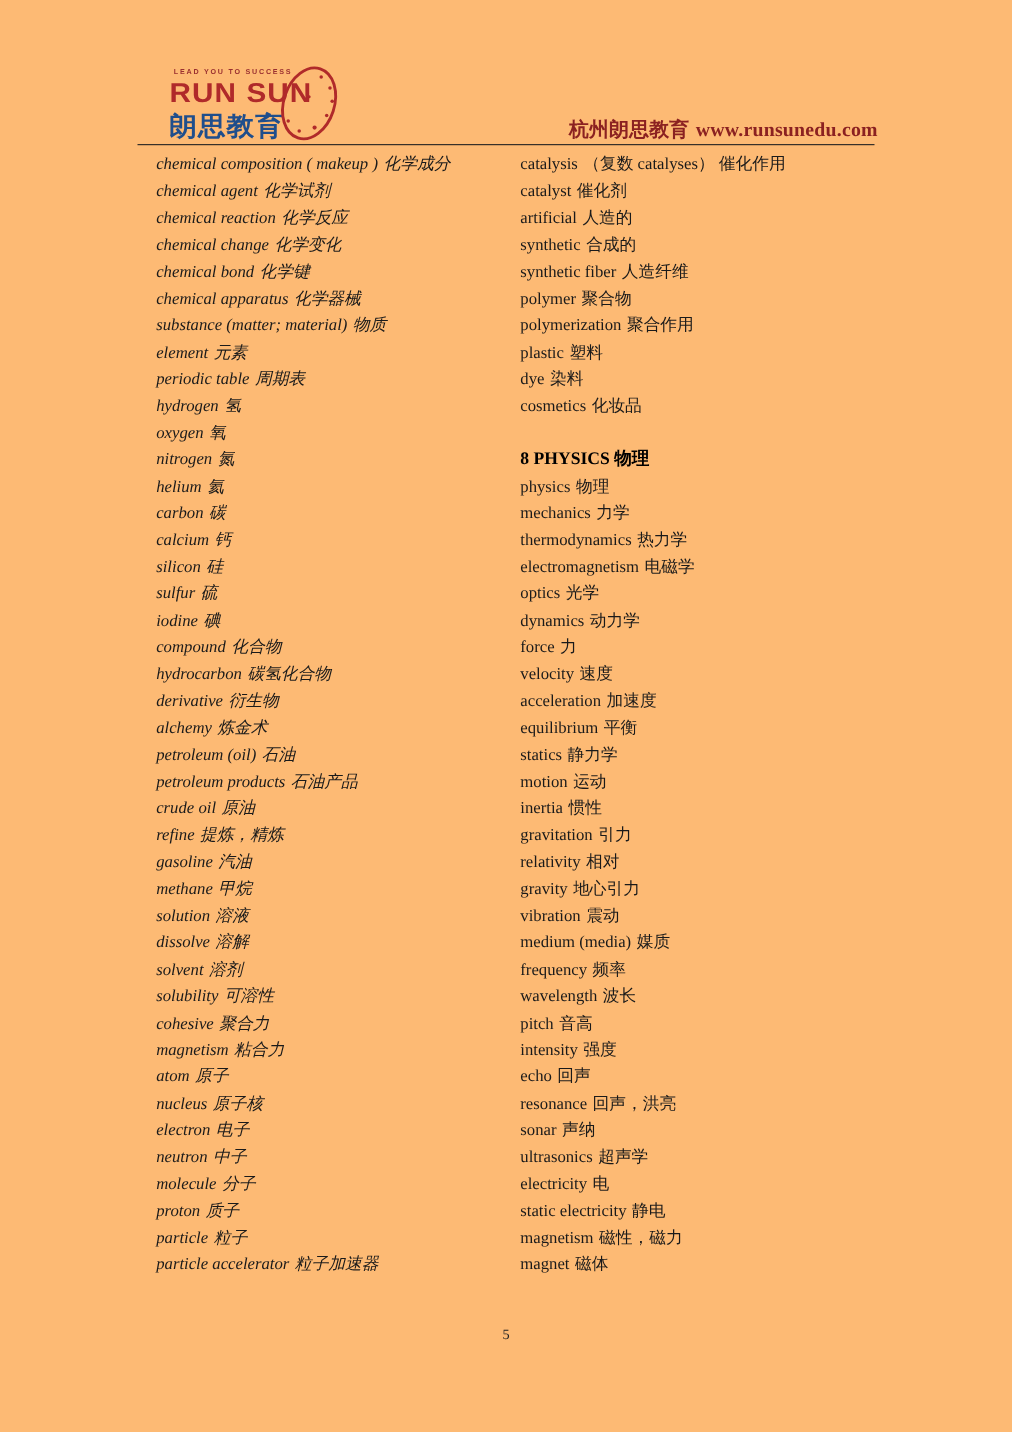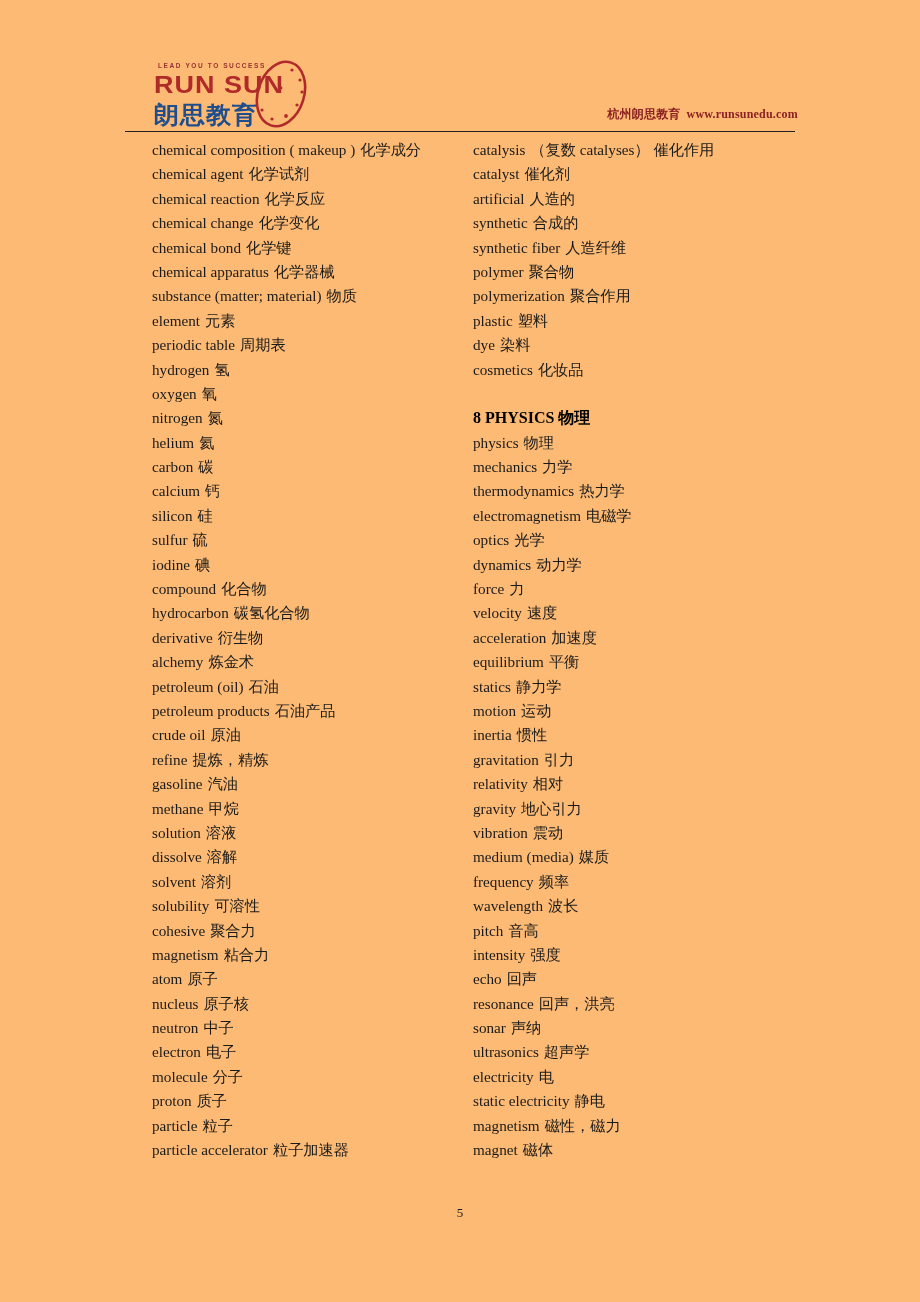--- a/index.html
+++ b/index.html
@@ -78,21 +78,21 @@
     top: 0px;
     width: 66px;
     height: 72px;
   }
 
   .site-line {
     position: absolute;
     right: 122px;
     top: 106px;
     font-family: "Liberation Serif", serif;
-    font-size: 12px;
+    font-size: 18px;
     font-weight: bold;
     color: #8b2121;
     white-space: nowrap;
     letter-spacing: 0.2px;
   }
   .site-line .url { margin-left: 6px; }
 
   .header-rule {
     position: absolute;
     left: 125px;
@@ -107,21 +107,21 @@
     position: absolute;
     left: 0;
     top: 138px;
     width: 920px;
   }
   .col {
     position: absolute;
     top: 0;
     width: 330px;
   }
-  .col-left  { left: 152px; }
+  .col-left  { left: 142px; font-style: italic; }
   .col-right { left: 473px; }
 
   .entry {
     font-size: 15.2px;
     line-height: 24.4px;
     height: 24.4px;
     white-space: nowrap;
     color: #1a1a1a;
   }
   .entry .cn {
@@ -210,22 +210,22 @@
         <div class="entry"><span>gasoline</span><span class="cn">汽油</span></div>
         <div class="entry"><span>methane</span><span class="cn">甲烷</span></div>
         <div class="entry"><span>solution</span><span class="cn">溶液</span></div>
         <div class="entry"><span>dissolve</span><span class="cn">溶解</span></div>
         <div class="entry"><span>solvent</span><span class="cn">溶剂</span></div>
         <div class="entry"><span>solubility</span><span class="cn">可溶性</span></div>
         <div class="entry"><span>cohesive</span><span class="cn">聚合力</span></div>
         <div class="entry"><span>magnetism</span><span class="cn">粘合力</span></div>
         <div class="entry"><span>atom</span><span class="cn">原子</span></div>
         <div class="entry"><span>nucleus</span><span class="cn">原子核</span></div>
+        <div class="entry"><span>electron</span><span class="cn">电子</span></div>
         <div class="entry"><span>neutron</span><span class="cn">中子</span></div>
-        <div class="entry"><span>electron</span><span class="cn">电子</span></div>
         <div class="entry"><span>molecule</span><span class="cn">分子</span></div>
         <div class="entry"><span>proton</span><span class="cn">质子</span></div>
         <div class="entry"><span>particle</span><span class="cn">粒子</span></div>
         <div class="entry"><span>particle accelerator</span><span class="cn">粒子加速器</span></div>
       </div>
     <div class="col col-right" id="right-col">
         <div class="entry"><span>catalysis</span><span class="cn">（复数 catalyses）  催化作用</span></div>
         <div class="entry"><span>catalyst</span><span class="cn">催化剂</span></div>
         <div class="entry"><span>artificial</span><span class="cn">人造的</span></div>
         <div class="entry"><span>synthetic</span><span class="cn">合成的</span></div>

